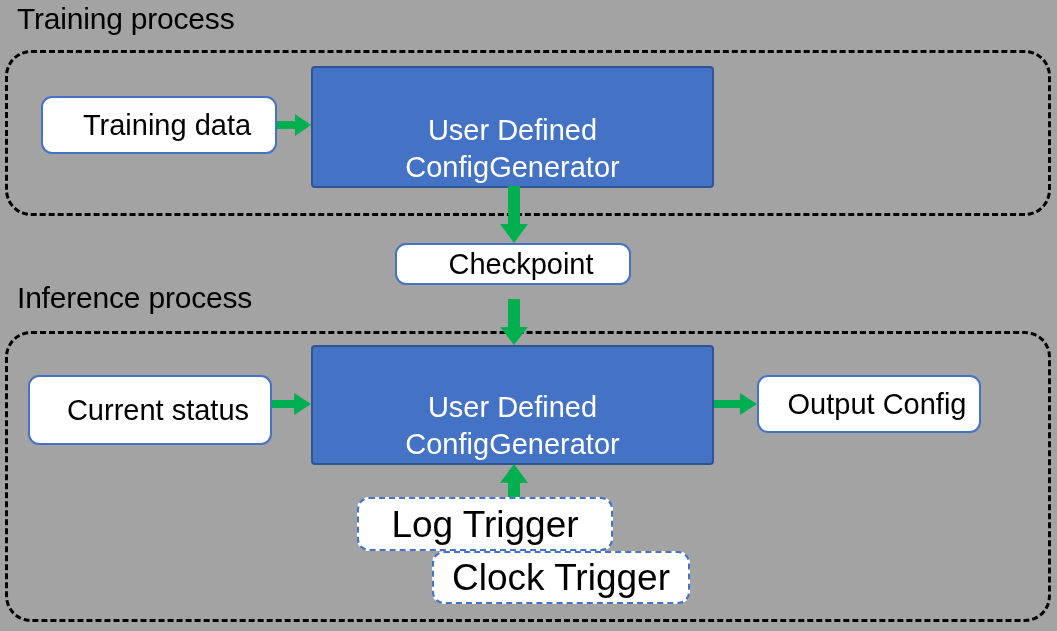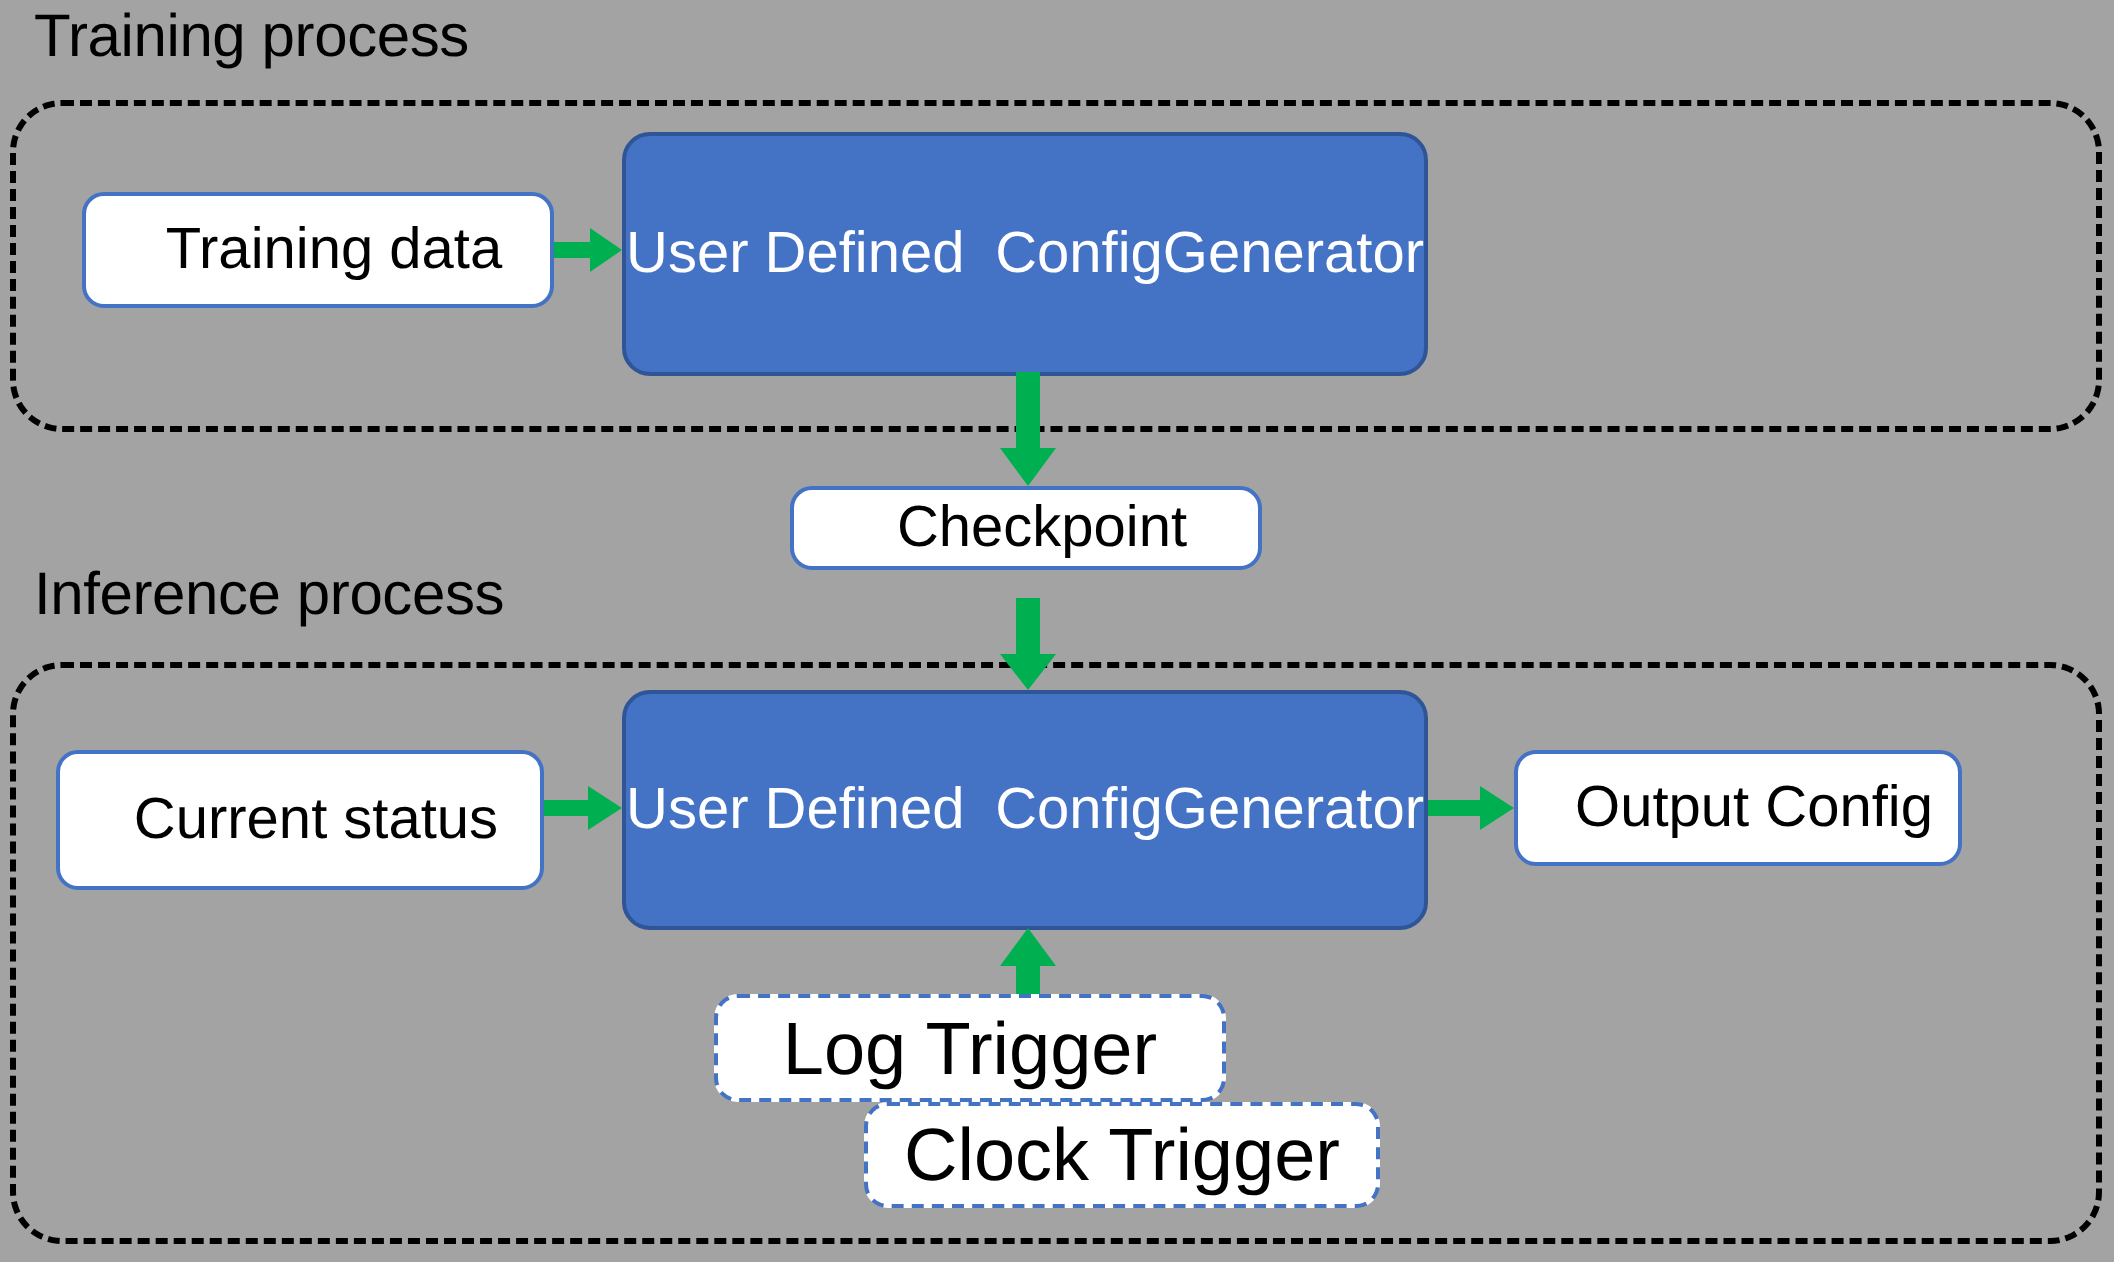--- a/index.html
+++ b/index.html
@@ -59,25 +59,25 @@
   #checkpoint-box     { left: 395px; top: 243px; width: 236px; height: 42px; }
   #current-status-box { left: 28px;  top: 375px; width: 244px; height: 70px; }
   #output-config-box  { left: 757px; top: 375px; width: 224px; height: 58px; }
 
   
   .proc-box {
     position: absolute;
     box-sizing: border-box;
     background: #4472C4;
     border: 2px solid #2F5597;
-    border-radius: 14px;
+    border-radius: 4px;
     display: flex;
-    flex-direction: row;
+    flex-direction: column;
     align-items: center;
-    justify-content: space-between;
+    justify-content: flex-end;
     color: #ffffff;
     font-size: 29px;
     line-height: 37px;
     white-space: nowrap;
   }
   #training-generator  { left: 311px; top: 66px;  width: 403px; height: 122px; }
   #inference-generator { left: 311px; top: 345px; width: 403px; height: 120px; }
 
   
   .trigger-box {

